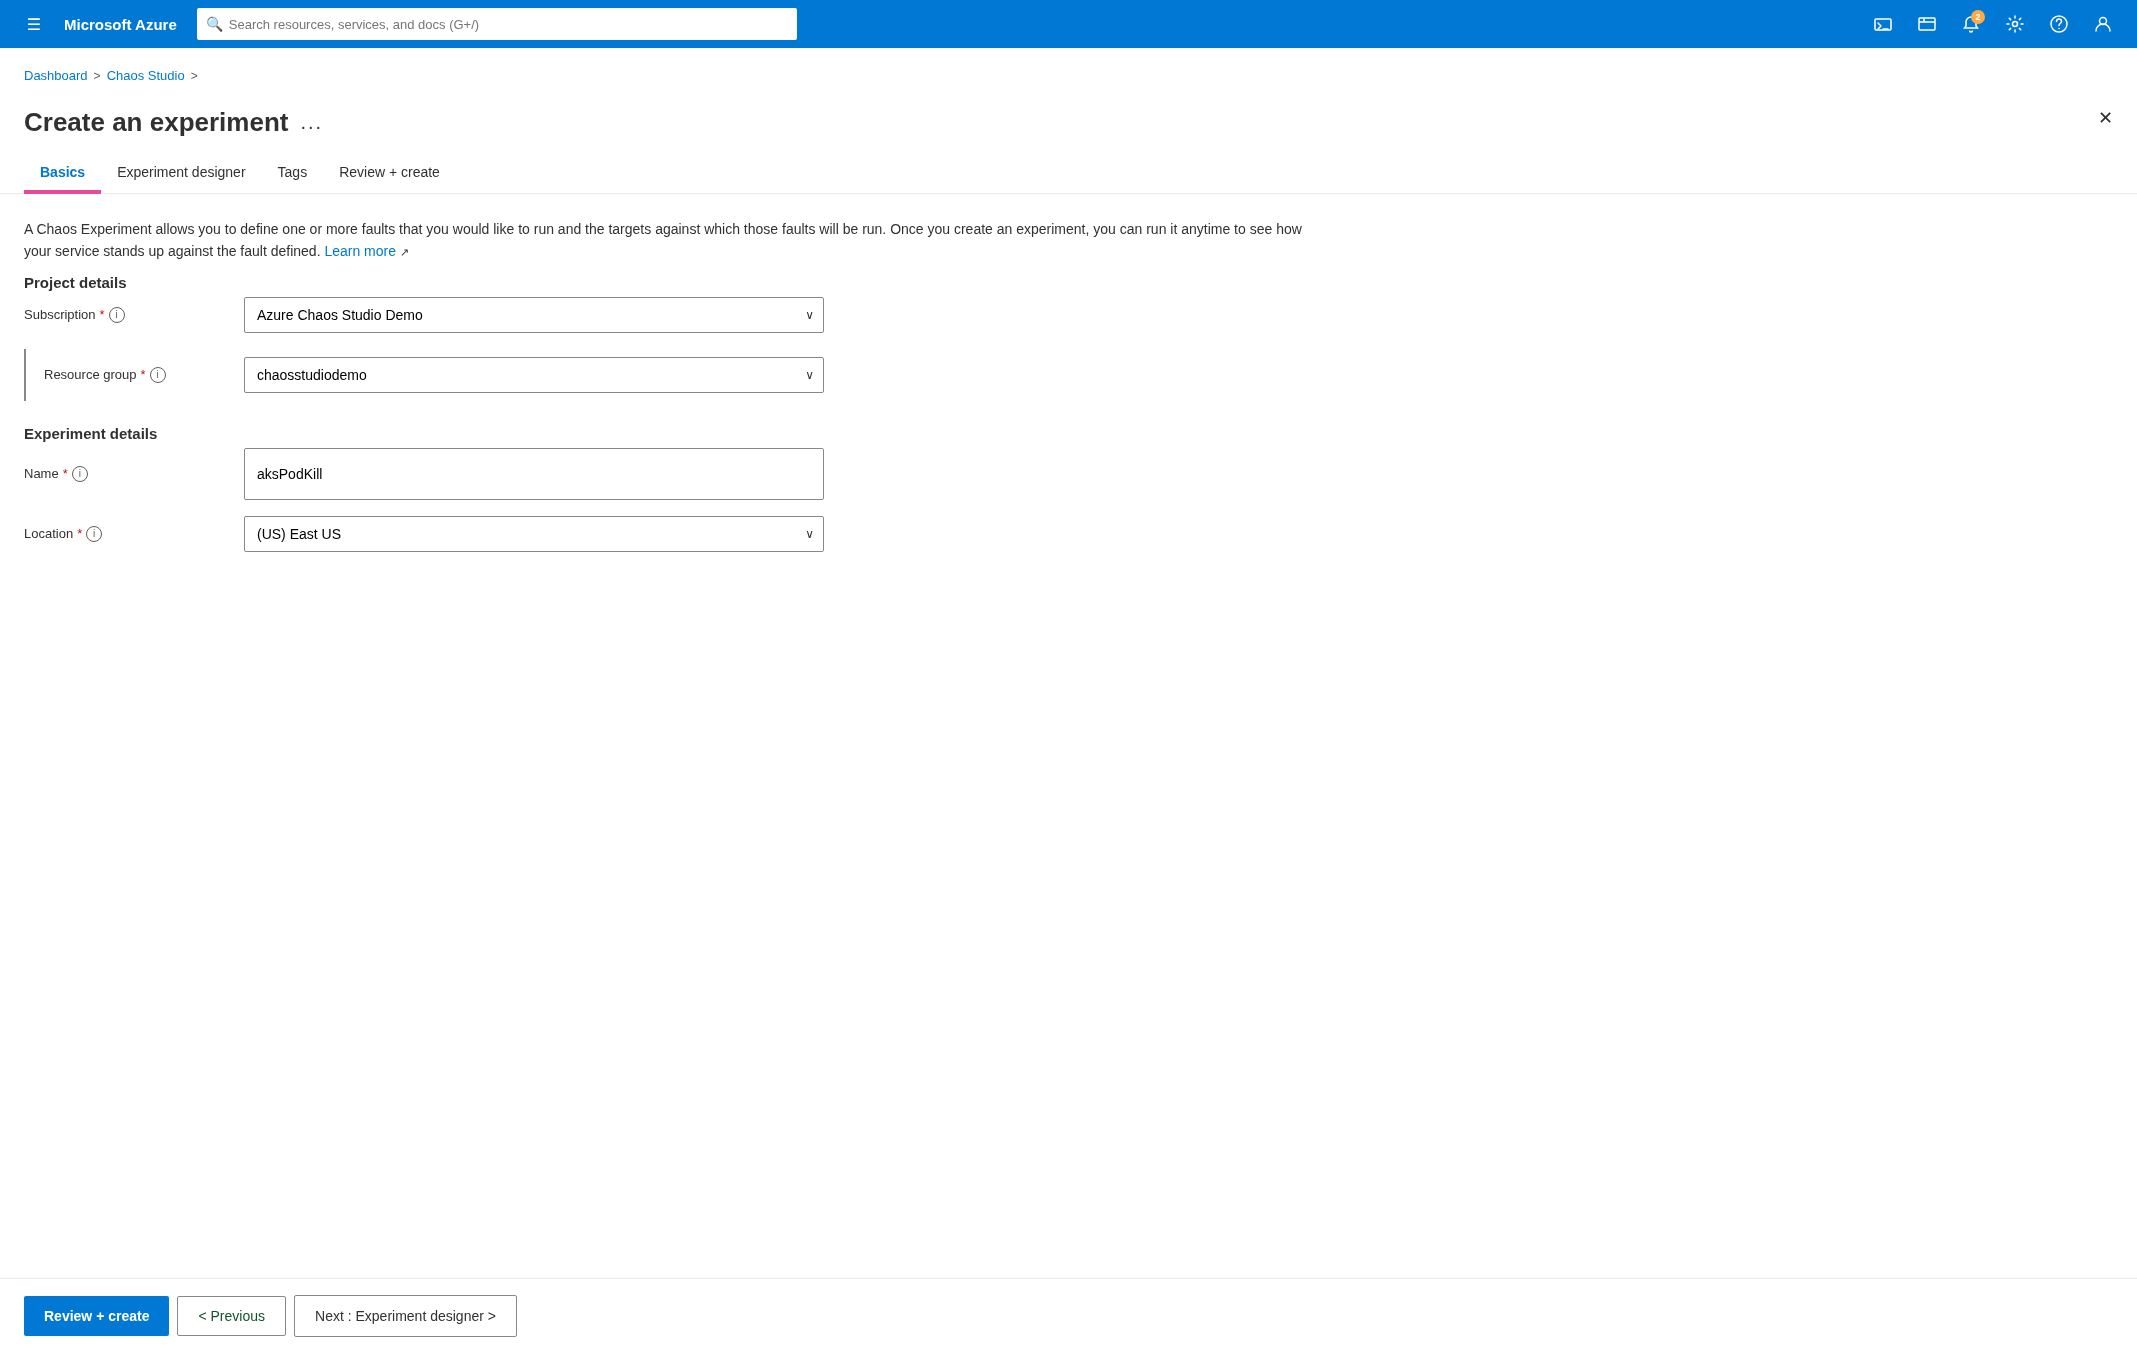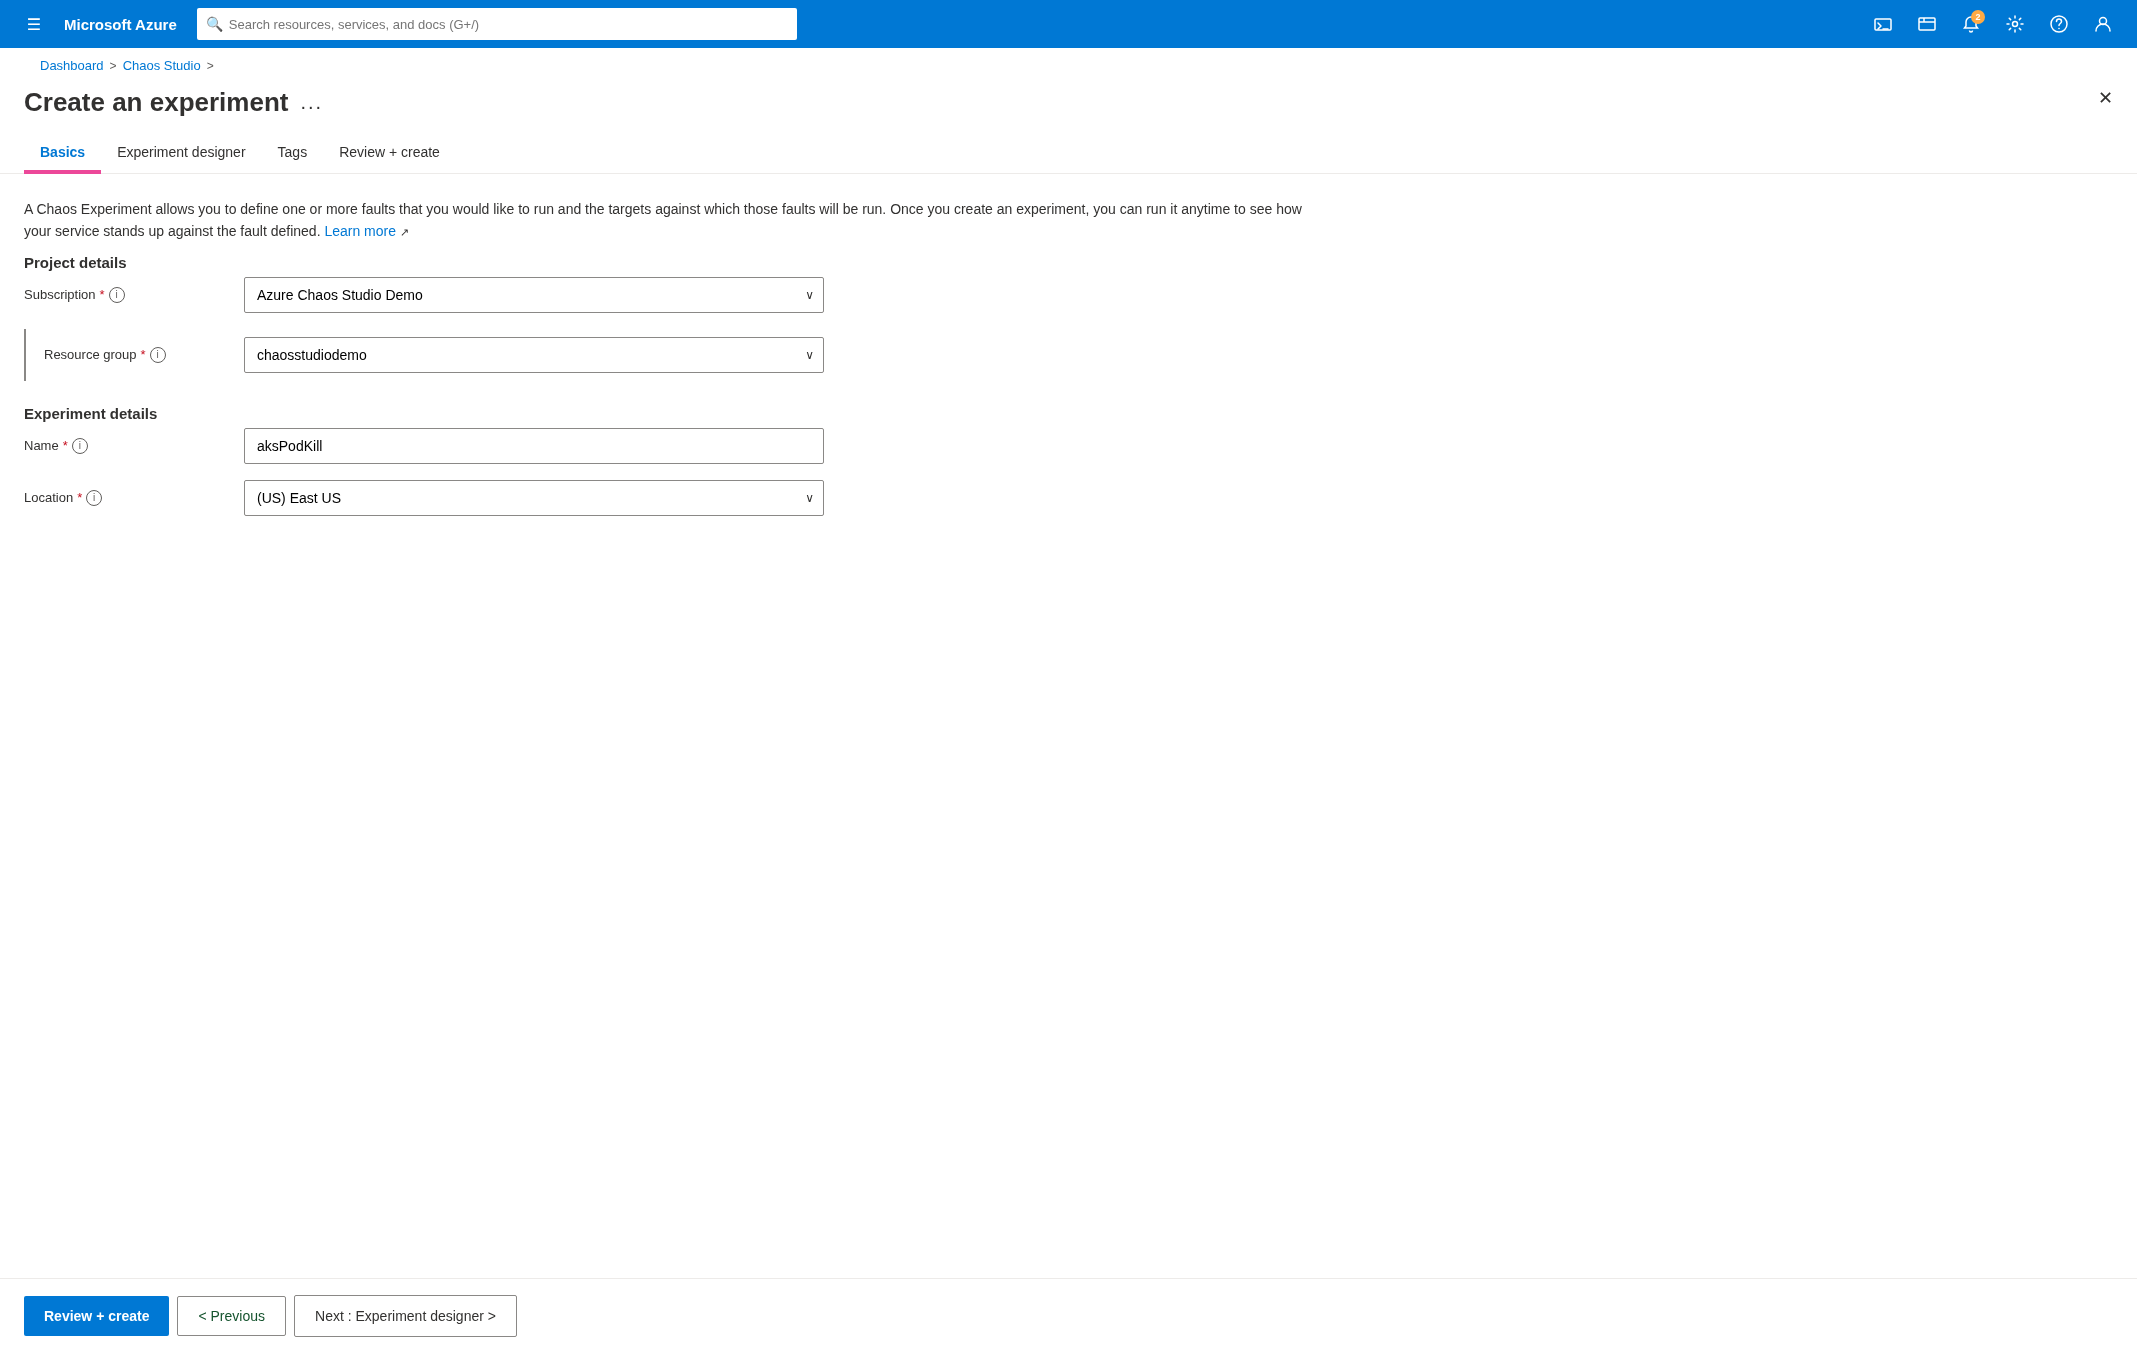--- a/index.html
+++ b/index.html
@@ -74,27 +74,26 @@
 
     
     .main-container {
       background: white;
       min-height: calc(100vh - 48px);
       display: flex;
       flex-direction: column;
     }
 
     .breadcrumb {
-      padding: 10px 24px;
+      padding: 20px 24px;
       font-size: 13px;
       display: flex;
       align-items: center;
       gap: 6px;
       color: #0078d4;
-      margin-left: 16px;
     }
     .breadcrumb a { color: #0078d4; text-decoration: none; cursor: pointer; }
     .breadcrumb-sep { color: #605e5c; font-size: 12px; }
 
     .page-header {
       padding: 4px 24px 16px;
     }
     .page-title-row {
       display: flex;
       align-items: center;
@@ -228,21 +227,21 @@
       top: 50%;
       transform: translateY(-50%);
       pointer-events: none;
       font-size: 12px;
       color: #323130;
     }
 
     .text-input {
       width: 100%;
       max-width: 580px;
-      height: 36px;
+      height: 52px;
       border: 1px solid #8a8886;
       border-radius: 2px;
       padding: 0 12px;
       font-size: 14px;
     }
 
     
     .bracket-line {
       width: 2px;
       height: 52px;

